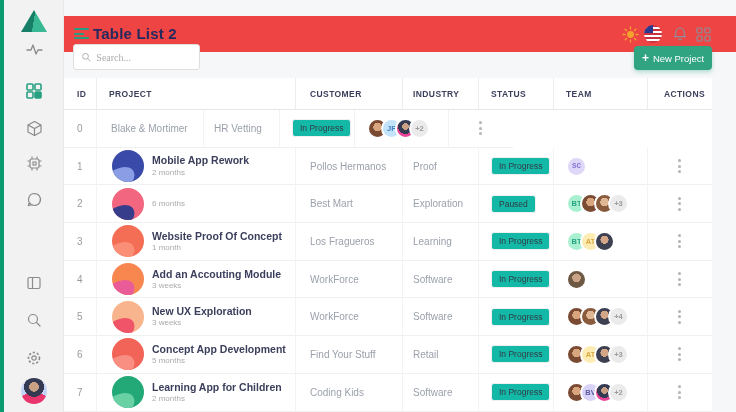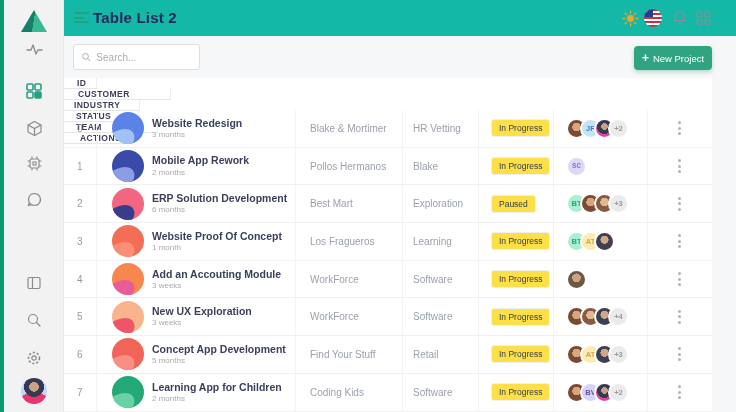--- a/index.html
+++ b/index.html
@@ -15,40 +15,40 @@
   .logo { position:absolute; left:0; top:8px; width:60px; height:26px; display:flex; align-items:center; justify-content:center; }
   .logo-tri { width:26px; height:22px; clip-path:polygon(50% 0,100% 100%,0 100%); background:linear-gradient(100deg,#177e68 49%,#38b993 49%); }
   .side-avatar { position:absolute; left:17px; top:378px; width:26px; height:26px; border-radius:50%;
     background:
       radial-gradient(circle at 50% 34%, #caa184 0 22%, #343a52 23% 46%, transparent 47%),
       radial-gradient(ellipse 62% 40% at 50% 96%, #e8356d 0 99%, transparent 100%),
       #c5d3f7;
     cursor:pointer; }
 
   
-  .topbar { position:absolute; left:64px; top:0; width:672px; height:36px; background:#14b8a6; }
+  .topbar { position:absolute; left:64px; top:16px; width:672px; height:36px; background:#ef4444; }
   .hamburger { position:absolute; left:10px; top:12px; width:16px; height:12px; cursor:pointer; }
   .hamburger i { display:block; height:2px; border-radius:1px; background:#27a081; margin-bottom:2.5px; }
   .hamburger i:nth-child(1){width:15px;} .hamburger i:nth-child(2){width:10px;} .hamburger i:nth-child(3){width:15px;}
   .page-title { position:absolute; left:29px; top:0; line-height:36px; font-size:15px; font-weight:bold; color:#24295e; letter-spacing:.2px; }
   .top-icon { position:absolute; top:8px; width:20px; height:20px; display:flex; align-items:center; justify-content:center; cursor:pointer; }
   .flag { width:18px; height:18px; border-radius:50%; overflow:hidden; position:relative;
     background:repeating-linear-gradient(180deg,#c8313e 0 2px,#ffffff 2px 4px); }
   .flag::before { content:""; position:absolute; left:0; top:0; width:9px; height:8px; background:#2a3b8f; }
 
   
   .search-box { position:absolute; left:73px; top:44px; width:127px; height:26px; background:#fff; border:1px solid #dedede; border-radius:3px; display:flex; align-items:center; padding:0 7px; }
-  .search-box input { border:none; outline:none; width:100%; font-size:10px; color:#555; margin-left:5px; font-family:Liberation Sans, sans-serif; background:transparent; }
+  .search-box input { border:none; outline:none; width:100%; font-size:10px; color:#555; margin-left:5px; font-family:Liberation Serif, serif; background:transparent; }
   .search-box input::placeholder { color:#adadad; }
   .btn-new { position:absolute; left:634px; top:46px; width:78px; height:24px; border:none; border-radius:4px; color:#fff; font-size:9.5px; font-family:"Liberation Sans",sans-serif; cursor:pointer; box-shadow:0 2px 4px rgba(40,160,130,.35); display:flex; align-items:center; justify-content:center; gap:4px; }
   .btn-new .plus { font-size:12px; font-weight:bold; line-height:1; }
 
   
   .table { position:absolute; left:64px; top:78px; width:648px; background:#fff; }
-  .thead { display:flex; height:32px;flex-direction:column; }
+  .thead { display:flex; height:32px; }
   .th { display:flex; align-items:center; font-size:8.5px; font-weight:bold; color:#3b3f5c; letter-spacing:.4px; border-right:1px solid #ededed; border-bottom:1px solid #e6e6e6; }
   .tr { display:flex; height:37.7px; cursor:pointer; }
   .td { display:flex; align-items:center; border-right:1px solid #f3f3f3; border-bottom:1px solid #f0f0f0; }
   .c-id { width:33px; padding-left:13px; }
   .c-project { width:199px; padding-left:15px; }
   .c-customer { width:107px; padding-left:14px; }
   .c-industry { width:76px; padding-left:10px; }
   .c-status { width:75px; padding-left:12px; }
   .c-team { width:94px; padding-left:12px; }
   .c-actions { width:64px; justify-content:flex-end; padding-right:28px; border-right:none; }
@@ -56,21 +56,21 @@
 
   .td.c-id { font-size:10px; color:#9b9b9b; }
   .td.c-customer, .td.c-industry { font-size:10px; color:#9ba0ab; }
 
   .proj-icon { width:32px; height:32px; border-radius:50%; position:relative; overflow:hidden; flex:0 0 auto; }
   .proj-icon .blob { position:absolute; width:28px; height:20px; left:-5px; bottom:-6px; border-radius:55% 45% 60% 50%; transform:rotate(-18deg); opacity:.95; }
   .proj-text { display:flex; flex-direction:column; margin-left:8px; line-height:1.25; }
   .proj-name { font-size:10.5px; font-weight:bold; color:#3b3f5c; }
   .proj-duration { font-size:8px; color:#ababab; }
 
-  .badge { background:#fde047; border:1px solid #efefef; border-radius:3px; padding:3px 7px; font-size:8.5px; color:#323a45; white-space:nowrap; }
+  .badge { background:#14b8a6; border:1px solid #efefef; border-radius:3px; padding:3px 7px; font-size:8.5px; color:#323a45; white-space:nowrap; }
 
   .avatar { width:21px; height:21px; border-radius:50%; border:2px solid #fff; display:flex; align-items:center; justify-content:center; font-size:7.5px; font-weight:bold; flex:0 0 auto; }
   .avatar + .avatar { margin-left:-7px; }
   .photo.w1 { background:radial-gradient(circle at 50% 42%, #d9a57f 0 32%, #7a4a33 33%); }
   .photo.w2 { background:radial-gradient(circle at 50% 42%, #e0b794 0 32%, #8a5a3d 33%); }
   .photo.m1 { background:radial-gradient(circle at 50% 40%, #d2a687 0 30%, #3c4050 31%); }
   .photo.m2 { background:radial-gradient(circle at 50% 40%, #caa286 0 32%, #6d5844 33%); }
   .photo.p2 { background:radial-gradient(circle at 50% 38%, #caa084 0 25%, #343a52 26% 54%, #e8459a 55%); }
 
   .dots { display:flex; flex-direction:column; gap:2.5px; padding:3px; cursor:pointer; }
@@ -184,38 +184,30 @@
 </div>
 
 <button class="btn-new" style="background: rgb(48, 163, 129);">
   <span class="plus">+</span>
   <span>New Project</span>
 </button>
 
 <div class="table">
   <div class="thead">
     <div class="th c-id">ID</div>
+    <div class="th c-project" style="padding-left:12px">PROJECT</div>
     <div class="th c-customer">CUSTOMER</div>
     <div class="th c-industry">INDUSTRY</div>
     <div class="th c-status">STATUS</div>
     <div class="th c-team">TEAM</div>
     <div class="th c-actions">ACTIONS</div>
   </div>
   <div id="tbody">
   <div class="tr">
     <div class="td c-id">0</div>
-    <div class="td c-project">
-      <span class="proj-icon" style="background: rgb(91, 130, 232);">
-            <span class="blob" style="background: rgb(168, 196, 245);"></span>
-          </span>
-      <span class="proj-text">
-        <span class="proj-name">Website Redesign</span>
-        <span class="proj-duration">3 months</span>
-      </span>
-    </div>
     <div class="td c-customer">Blake &amp; Mortimer</div>
     <div class="td c-industry">HR Vetting</div>
     <div class="td c-status">
           <span class="badge">In Progress</span>
         </div>
     <div class="td c-team">
           <span class="avatar photo w1"></span>
           <span class="avatar" style="background: rgb(195, 227, 250); color: rgb(63, 127, 193);">JF</span>
           <span class="avatar photo p2"></span>
           <span class="avatar" style="background: rgb(235, 235, 235); color: rgb(154, 154, 154);">+2</span>
@@ -234,21 +226,21 @@
     <div class="td c-project">
       <span class="proj-icon" style="background: rgb(58, 74, 168);">
             <span class="blob" style="background: rgb(143, 162, 232);"></span>
           </span>
       <span class="proj-text">
         <span class="proj-name">Mobile App Rework</span>
         <span class="proj-duration">2 months</span>
       </span>
     </div>
     <div class="td c-customer">Pollos Hermanos</div>
-    <div class="td c-industry">Blake</div>
+    <div class="td c-industry">Proof</div>
     <div class="td c-status">
           <span class="badge">In Progress</span>
         </div>
     <div class="td c-team">
           <span class="avatar" style="background: rgb(222, 215, 248); color: rgb(133, 114, 214); font-family: Liberation Mono, monospace;">SC</span>
         </div>
     <div class="td c-actions">
       <span class="dots">
             <i></i>
             <i></i>
@@ -257,21 +249,20 @@
     </div>
   </div>
 
   <div class="tr">
     <div class="td c-id">2</div>
     <div class="td c-project">
       <span class="proj-icon" style="background: rgb(242, 103, 127);">
             <span class="blob" style="background: rgb(44, 58, 140);"></span>
           </span>
       <span class="proj-text">
-        <span class="proj-name">ERP Solution Development</span>
         <span class="proj-duration">6 months</span>
       </span>
     </div>
     <div class="td c-customer">Best Mart</div>
     <div class="td c-industry">Exploration</div>
     <div class="td c-status">
           <span class="badge">Paused</span>
         </div>
     <div class="td c-team">
           <span class="avatar" style="background: rgb(169, 240, 209); color: rgb(39, 163, 130);">BT</span>

